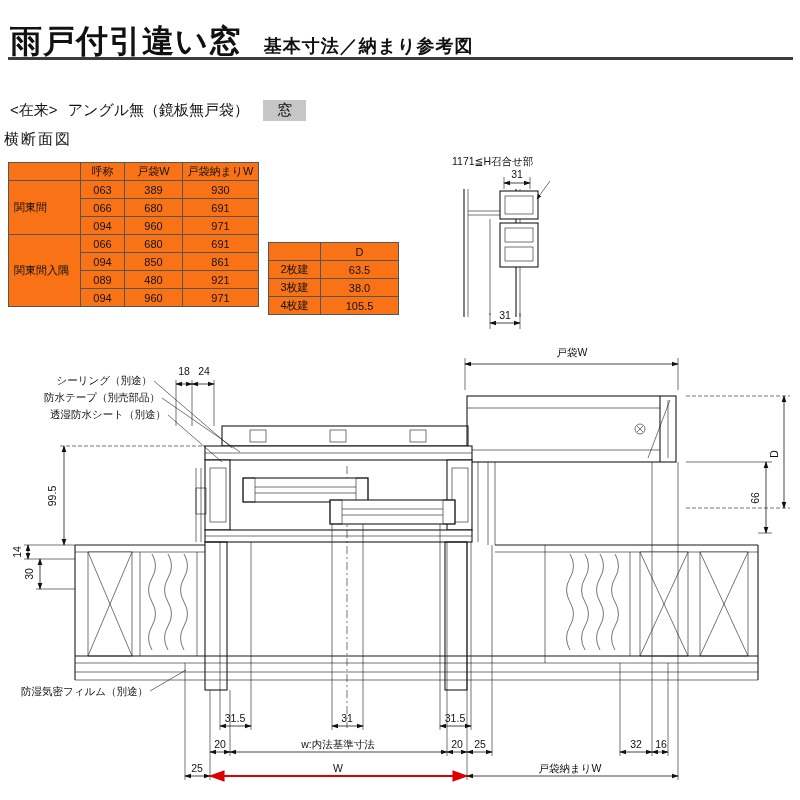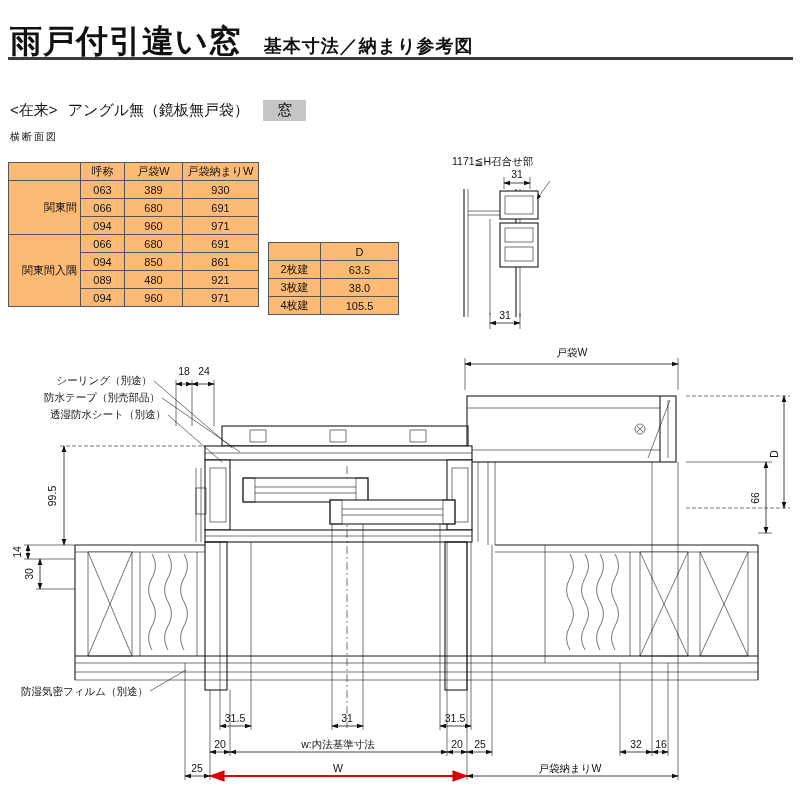--- a/index.html
+++ b/index.html
@@ -7,27 +7,27 @@
         font-family:"Liberation Sans",sans-serif;color:#111;}
   
   .title-row{position:absolute;left:10px;top:20px;white-space:nowrap;}
   .title-main{font-size:32px;font-weight:bold;letter-spacing:1px;}
   .title-sub{font-size:18px;font-weight:bold;margin-left:22px;letter-spacing:1px;text-align:right;}
   .title-rule{position:absolute;left:8px;top:57px;width:785px;height:3px;background:#3c3c3c;}
   
   .subheader{position:absolute;left:10px;top:88px;font-size:15px;white-space:nowrap;margin-top:12px;}
   .subheader .lbl{margin-left:6px;}
   .badge{display:inline-block;margin-left:10px;background:#c6c6c6;padding:1px 14px;font-size:15px;}
-  .section-heading{position:absolute;left:10px;top:130px;font-size:10px;letter-spacing:2px;}
+  .section-heading{position:absolute;left:4px;top:130px;font-size:15px;letter-spacing:2px;}
   
-  table{border-collapse:collapse;position:absolute;background:#fdba74;}
+  table{border-collapse:collapse;position:absolute;background:#f97316;}
   th,td{border:1px solid #555;font-size:11px;font-weight:normal;height:17px;
         padding:0 3px;text-align:center;white-space:nowrap;}
   .size-table{left:8px;top:162px;}
-  .size-table .grp{text-align:right;padding-left:5px;}
+  .size-table .grp{text-align:left;padding-left:5px;}
   .depth-table{left:268px;top:242px;}
   
   svg{position:absolute;}
   svg text{font-family:"Liberation Sans",sans-serif;font-size:10.5px;fill:#111;}
   .detail-svg{left:450px;top:155px;}
   .main-svg{left:0;top:338px;}
   .ln{stroke:#1a1a1a;stroke-width:1.1;fill:none;}
   .tn{stroke:#1a1a1a;stroke-width:0.6;fill:none;}
   .dim{stroke:#1a1a1a;stroke-width:0.8;fill:none;}
   .dash{stroke-dasharray:4 2;}

